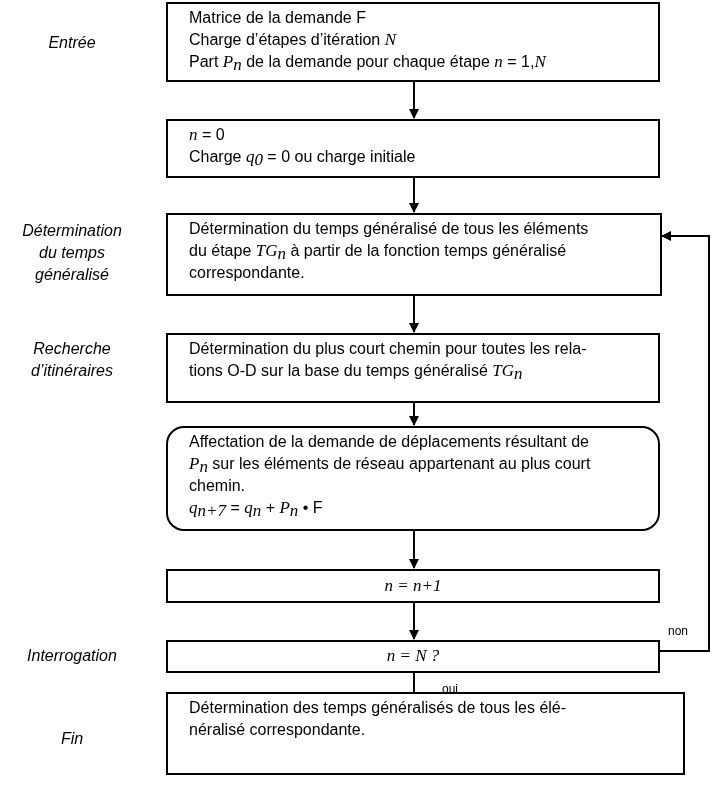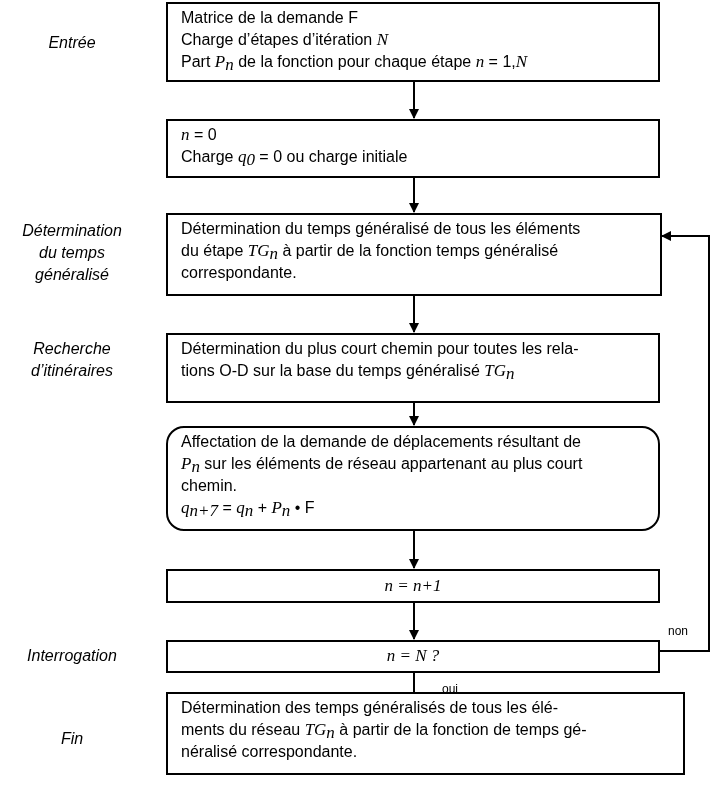--- a/index.html
+++ b/index.html
@@ -1,21 +1,21 @@
 <!DOCTYPE html>
 <html><head>
 <meta charset="utf-8">
 <style>
   html, body { margin: 0; padding: 0; background: #ffffff; }
   body { width: 721px; height: 794px; position: relative; overflow: hidden;
          font-family: "Liberation Sans", sans-serif; color: #000; }
   .label { position: absolute; font-style: italic; font-size: 16px; text-align: center;
            line-height: 22px; width: 150px; }
   .box { position: absolute; left: 166px; width: 494px; border: 2px solid #000;
-         box-sizing: border-box; font-size: 16px; line-height: 22px; padding: 3px 13px; background: #fff; }
+         box-sizing: border-box; font-size: 16px; line-height: 22px; padding: 3px 21px; background: #fff; }
   .box.center { text-align: center; padding-top: 5px; }
   .m { font-family: "Liberation Serif", serif; font-style: italic; font-size: 17px; }
   sub { font-size: 11px; vertical-align: -3px; line-height: 0; }
   .line { display: block; }
   svg.conn { position: absolute; left: 0; top: 0; }
   .note { position: absolute; font-size: 12px; }
 </style>
 </head>
 <body>
 
@@ -46,21 +46,21 @@
     <line x1="414" y1="531" x2="414" y2="568" marker-end="url(#ah)"></line>
     <line x1="414" y1="603" x2="414" y2="639" marker-end="url(#ah)"></line>
     <line x1="414" y1="673" x2="414" y2="708" marker-end="url(#ah)"></line>
     <polyline points="660,651 709,651 709,236 662,236" marker-end="url(#ah)"></polyline>
   </g>
 </svg>
 
 <div class="box" style="top:2px; height:80px;">
   <span class="line">Matrice de la demande F</span>
   <span class="line"><span>Charge d’étapes d’itération </span><span class="m">N</span></span>
-  <span class="line"><span>Part </span><span class="m">P</span><sub class="m">n</sub><span> de la fonction pour chaque étape </span><span class="m">n</span><span> = 1,</span><span class="m">N</span></span>
+  <span class="line"><span>Part </span><span class="m">P</span><sub class="m">n</sub><span> de la demande pour chaque étape </span><span class="m">n</span><span> = 1,</span><span class="m">N</span></span>
 </div>
 
 <div class="box" style="top:119px; height:59px;">
   <span class="line"><span class="m">n</span><span> = 0</span></span>
   <span class="line"><span>Charge </span><span class="m">q</span><sub class="m">0</sub><span> = 0 ou charge initiale</span></span>
 </div>
 
 <div class="box" style="top:213px; height:83px; width:496px;">
   <span class="line">Détermination du temps généralisé de tous les éléments</span>
   <span class="line"><span>du étape </span><span class="m">TG</span><sub class="m">n</sub><span> à partir de la fonction temps généralisé</span></span>
@@ -82,18 +82,17 @@
 <div class="box center" style="top:569px; height:34px; padding-top:4px;">
   <span class="m">n = n+1</span>
 </div>
 
 <div class="box center" style="top:640px; height:33px; padding-top:3px;">
   <span class="m">n = N ?</span>
 </div>
 
 <div class="box" style="top:692px; height:83px; width:519px;">
   <span class="line">Détermination des temps généralisés de tous les élé-</span>
-  <span class="line"><span>ments du réseau </span><span class="m">TG</span><sub class="m">n</sub><span> à partir de la fonction de temps gé-</span></span>
   <span class="line">néralisé correspondante.</span>
 </div>
 
 <div class="note" style="left:668px; top:624px;">non</div>
 <div class="note" style="left:442px; top:682px;">oui</div>
 
 </body></html>

